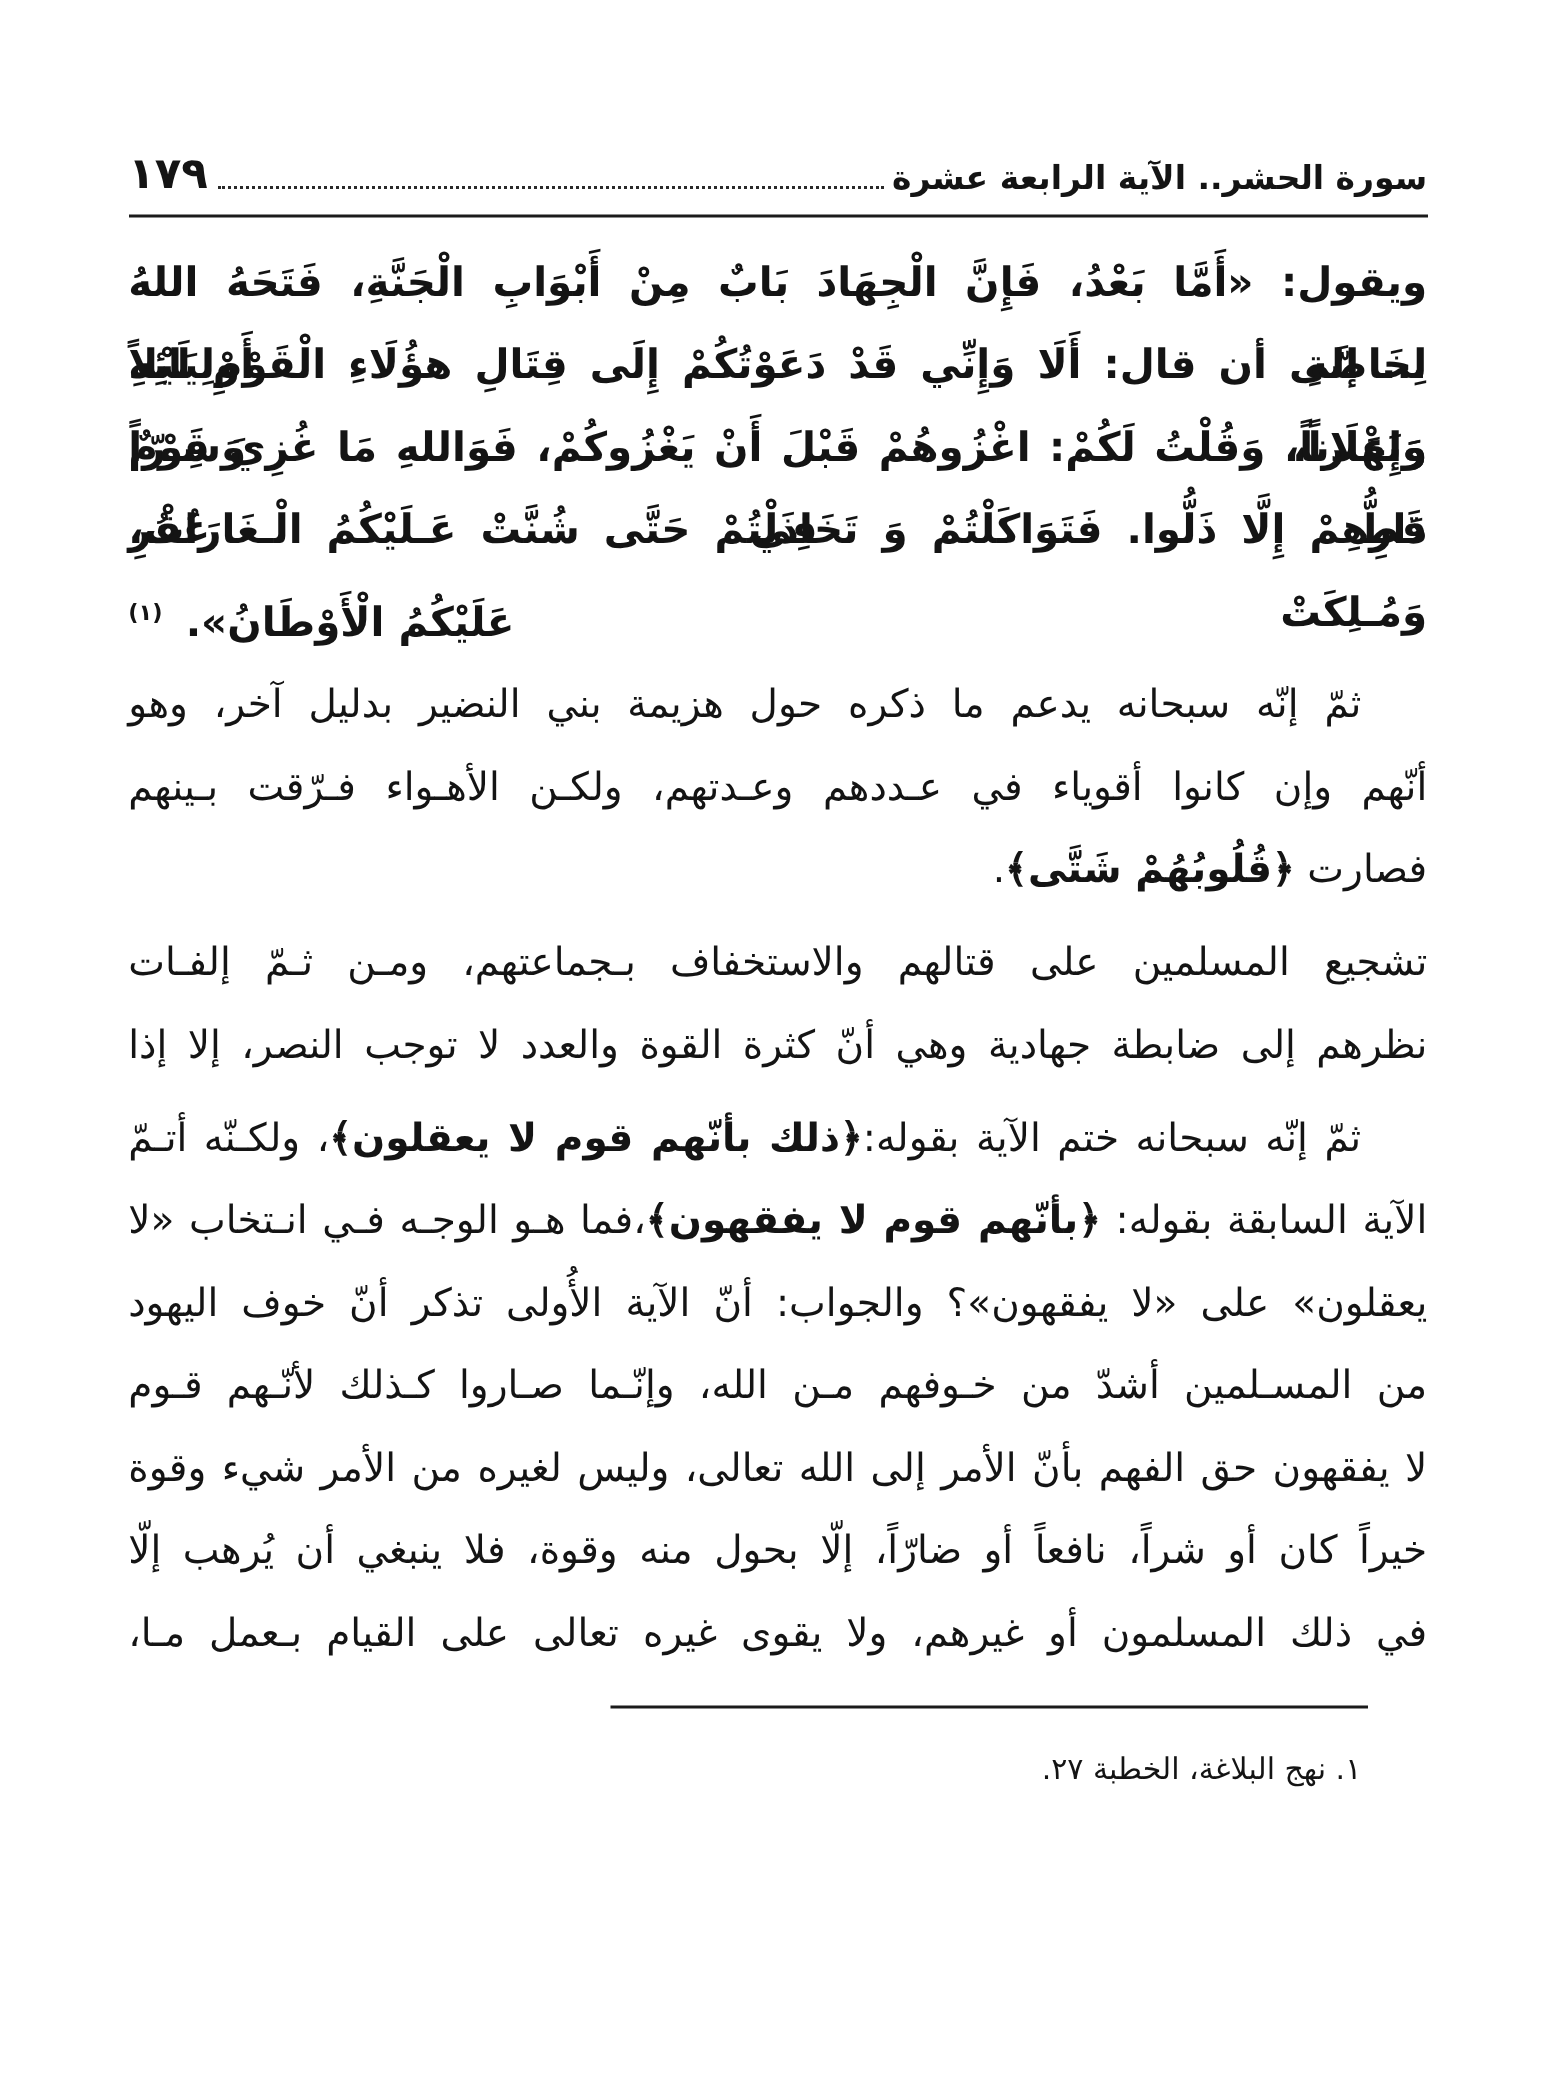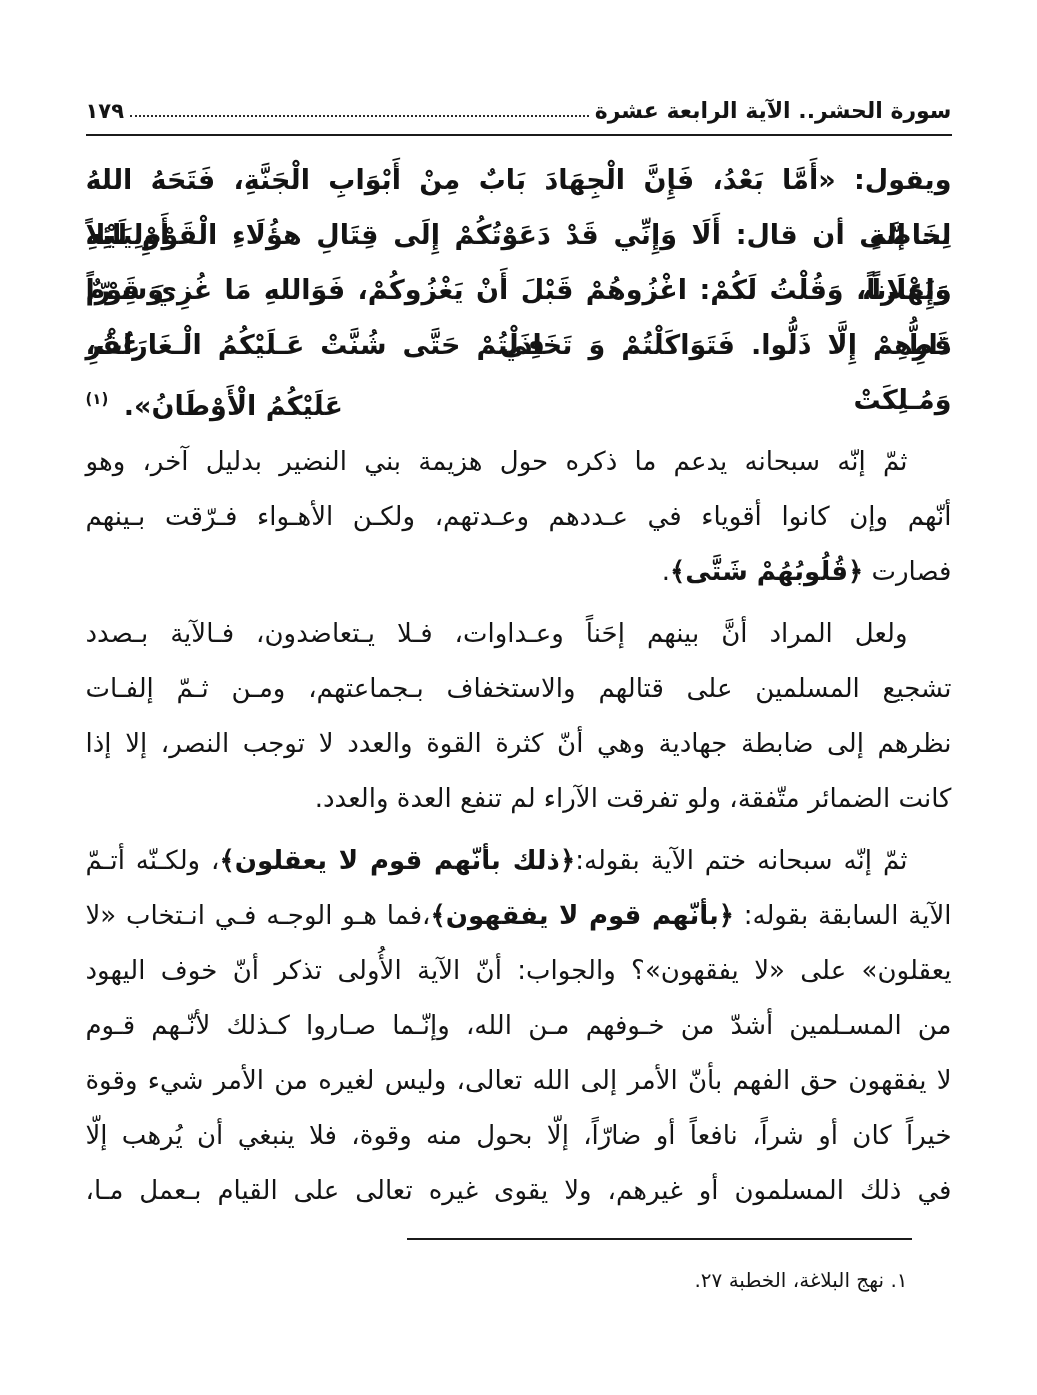--- a/index.html
+++ b/index.html
@@ -22,21 +22,21 @@
     display:flex;align-items:flex-end;
     font-weight:bold;
   }
   .head-title{font-size:22px;white-space:nowrap;}
   .leader{
     flex:1 1 auto;
     border-bottom:2.5px dotted #2a2a2a;
     margin:0 6px 6px 6px;
     height:1px;
   }
-  .page-num{font-size:21px;white-space:nowrap;}
+  .page-num{font-size:29px;white-space:nowrap;}
   .head-rule{border-top:2.5px solid #1b1b1b;margin-top:11px;}
   
   .line{
     line-height:55px;
     height:55px;
     overflow:visible;
   }
   .jl{text-align:justify;text-align-last:justify;}
   .right{text-align:right;}
   .center{text-align:left;}
@@ -88,24 +88,22 @@
       </div>
     </section>
 
     <section class="para">
       <div class="line jl ind">ثمّ إنّه سبحانه يدعم ما ذكره حول هزيمة بني النضير بدليل آخر، وهو</div>
       <div class="line jl">أنّهم وإن كانوا أقوياء في عـددهم وعـدتهم، ولكـن الأهـواء فـرّقت بـينهم</div>
       <div class="line right"><span>فصارت </span><span class="quran">﴿قُلُوبُهُمْ شَتَّى﴾</span><span>.</span></div>
     </section>
 
     <section class="para">
-      <div class="line jl ind">ولعل المراد أنَّ بينهم إحَناً وعـداوات، فـلا يـتعاضدون، فـالآية بـصدد</div>
       <div class="line jl">تشجيع المسلمين على قتالهم والاستخفاف بـجماعتهم، ومـن ثـمّ إلفـات</div>
       <div class="line jl">نظرهم إلى ضابطة جهادية وهي أنّ كثرة القوة والعدد لا توجب النصر، إلا إذا</div>
-      <div class="line right">كانت الضمائر متّفقة، ولو تفرقت الآراء لم تنفع العدة والعدد.</div>
     </section>
 
     <section class="para">
       <div class="line jl ind"><span>ثمّ إنّه سبحانه ختم الآية بقوله:</span><span class="quran">﴿ذلك بأنّهم قوم لا يعقلون﴾</span><span>، ولكـنّه أتـمّ</span></div>
       <div class="line jl"><span>الآية السابقة بقوله: </span><span class="quran">﴿بأنّهم قوم لا يفقهون﴾</span><span>،فما هـو الوجـه فـي انـتخاب «لا</span></div>
       <div class="line jl">يعقلون» على «لا يفقهون»؟ والجواب: أنّ الآية الأُولى تذكر أنّ خوف اليهود</div>
       <div class="line jl">من المسـلمين أشدّ من خـوفهم مـن الله، وإنّـما صـاروا كـذلك لأنّـهم قـوم</div>
       <div class="line jl">لا يفقهون حق الفهم بأنّ الأمر إلى الله تعالى، وليس لغيره من الأمر شيء وقوة</div>
       <div class="line jl">خيراً كان أو شراً، نافعاً أو ضارّاً، إلّا بحول منه وقوة، فلا ينبغي أن يُرهب إلّا</div>
       <div class="line jl">في ذلك المسلمون أو غيرهم، ولا يقوى غيره تعالى على القيام بـعمل مـا،</div>

